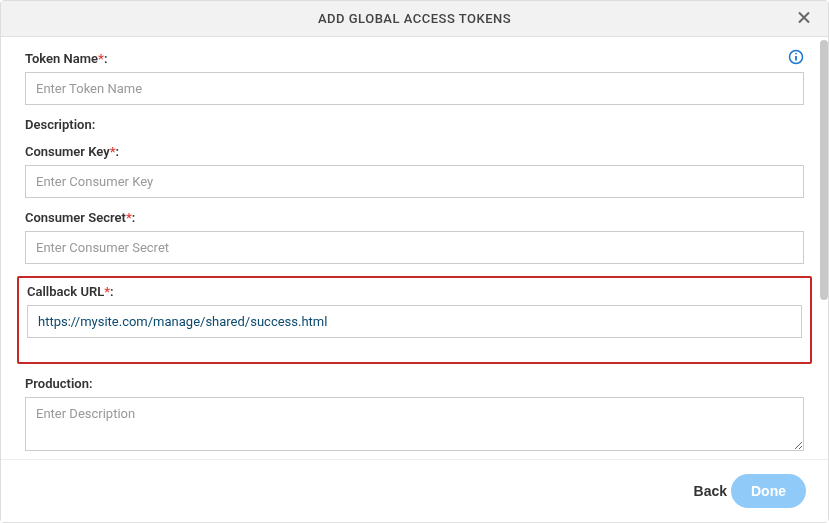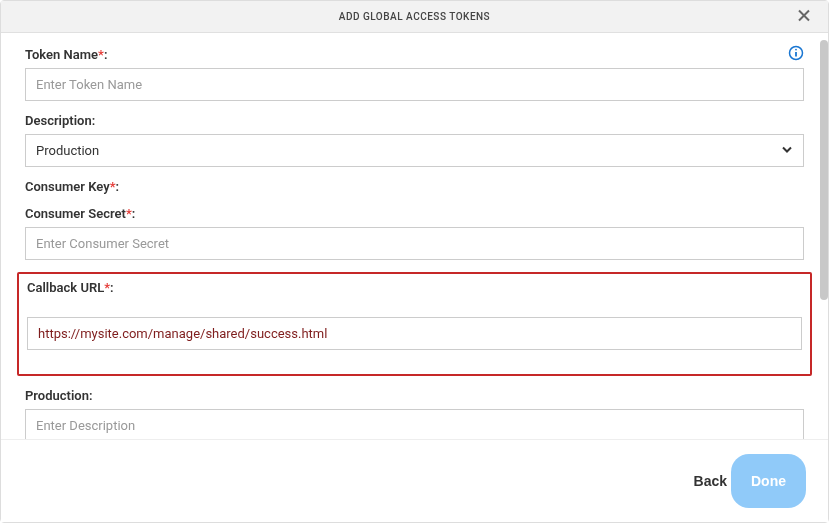--- a/index.html
+++ b/index.html
@@ -26,21 +26,21 @@
     .modal-header {
       background: #f2f2f2;
       padding: 10px 16px;
       display: flex;
       align-items: center;
       justify-content: center;
       position: relative;
       border-bottom: 1px solid #e0e0e0;
     }
     .modal-title {
-      font-size: 10px;
+      font-size: 13px;
       font-weight: 500;
       letter-spacing: 0.5px;
       color: #444;
     }
     .close-btn {
       position: absolute;
       right: 12px;
       top: 50%;
       transform: translateY(-50%);
       cursor: pointer;
@@ -123,22 +123,21 @@
       min-height: 54px;
     }
     .highlighted {
       border: 2px solid #c62828;
       border-radius: 2px;
       padding: 6px 8px 24px 8px;
       margin-left: -8px;
       margin-right: -8px;
     }
     .highlighted .form-input {
-      color: #7f1d1d;
-      margin-top: 16px;
+      color: #0c4a6e;
     }
     .modal-footer {
       padding: 14px 22px 14px 22px;
       display: flex;
       justify-content: flex-end;
       align-items: center;
       border-top: 1px solid #eee;
       background: #fff;
     }
     .btn-back {
@@ -149,21 +148,21 @@
       color: #333;
       cursor: pointer;
       padding: 6px 4px;
     }
     .btn-done {
       background: #90caf9;
       border: none;
       color: #fff;
       font-size: 14px;
       font-weight: 600;
-      padding: 19px 20px;
+      padding: 9px 20px;
       border-radius: 18px;
       cursor: pointer;
     }
   </style>
 </head>
 <body>
 
 <div class="modal">
 
   <div class="modal-header">
@@ -187,36 +186,27 @@
           <circle cx="8" cy="8" r="6.5"></circle>
           <line x1="8" y1="7" x2="8" y2="11.5" stroke-width="1.8"></line>
           <circle cx="8" cy="4.6" r="0.9" fill="currentColor" stroke="none"></circle>
         </svg>
       </span>
       <input type="text" class="form-input" placeholder="Enter Token Name" style="">
     </div>
 
     <div class="form-group">
       <label class="form-label">Description:</label>
-      <div class="select-wrapper">
-        <select class="form-select">
-          <option>Production</option>
-        </select>
-        <span class="select-chevron">
-          <svg width="14" height="14" viewBox="0 0 14 14" fill="none" stroke="currentColor" stroke-width="2">
-            <polyline points="3,5 7,9 11,5"></polyline>
-          </svg>
-        </span>
-      </div>
     </div>
 
     <div class="form-group">
       <label class="form-label">
         <span>Consumer Key</span><span class="required">*</span><span>:</span>
       </label>
+      <input type="text" class="form-input" placeholder="Enter Consumer Key" style="">
     </div>
 
     <div class="form-group">
       <label class="form-label">
         <span>Consumer Secret</span><span class="required">*</span><span>:</span>
       </label>
       <input type="text" class="form-input" placeholder="Enter Consumer Secret" style="">
     </div>
 
     <div class="form-group highlighted">

